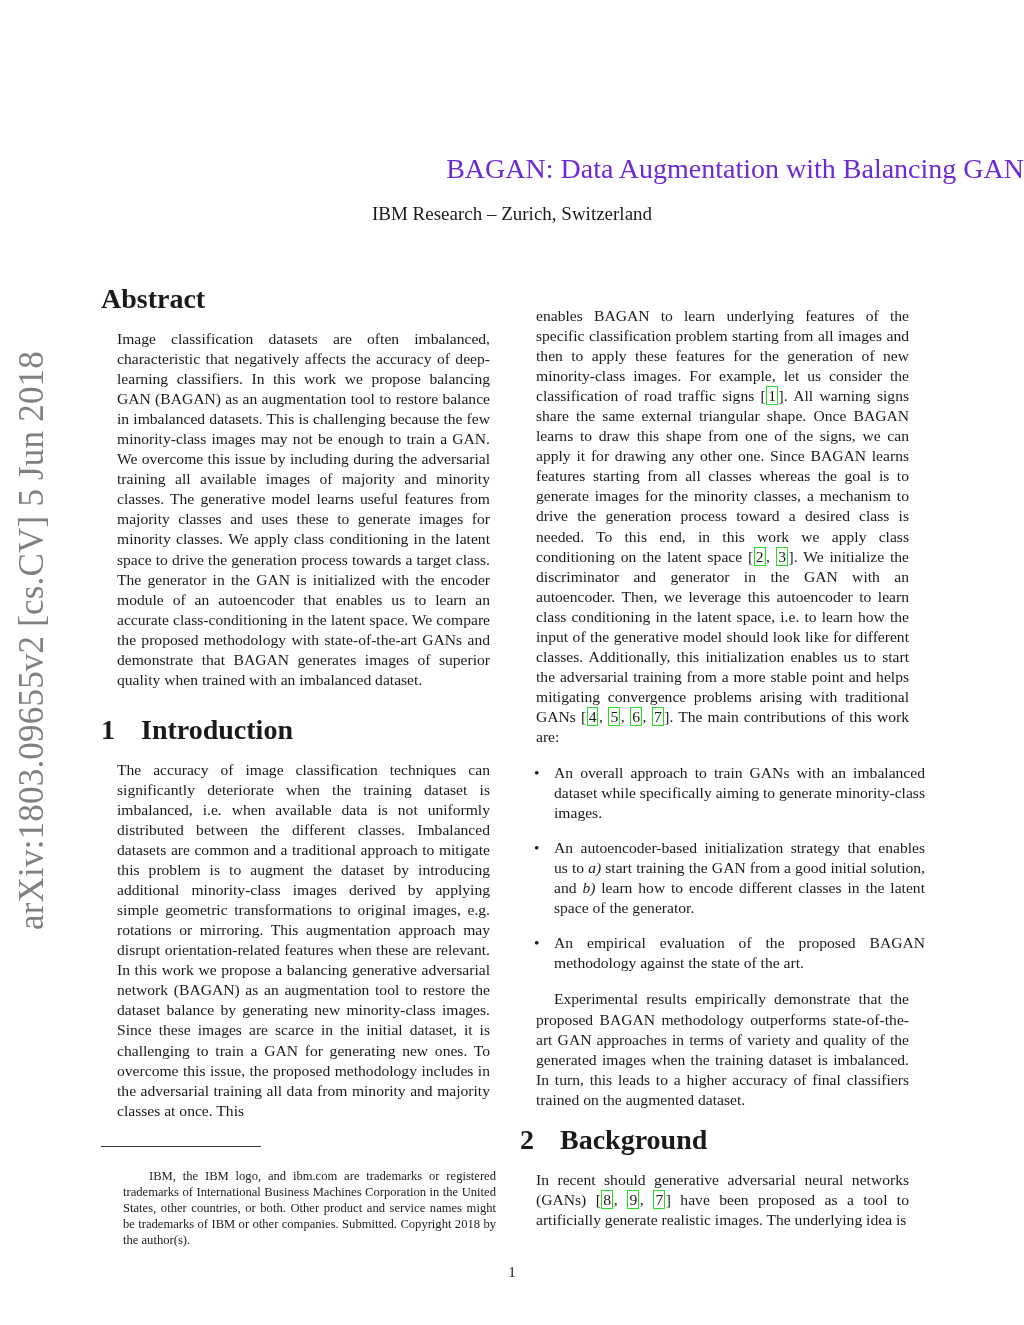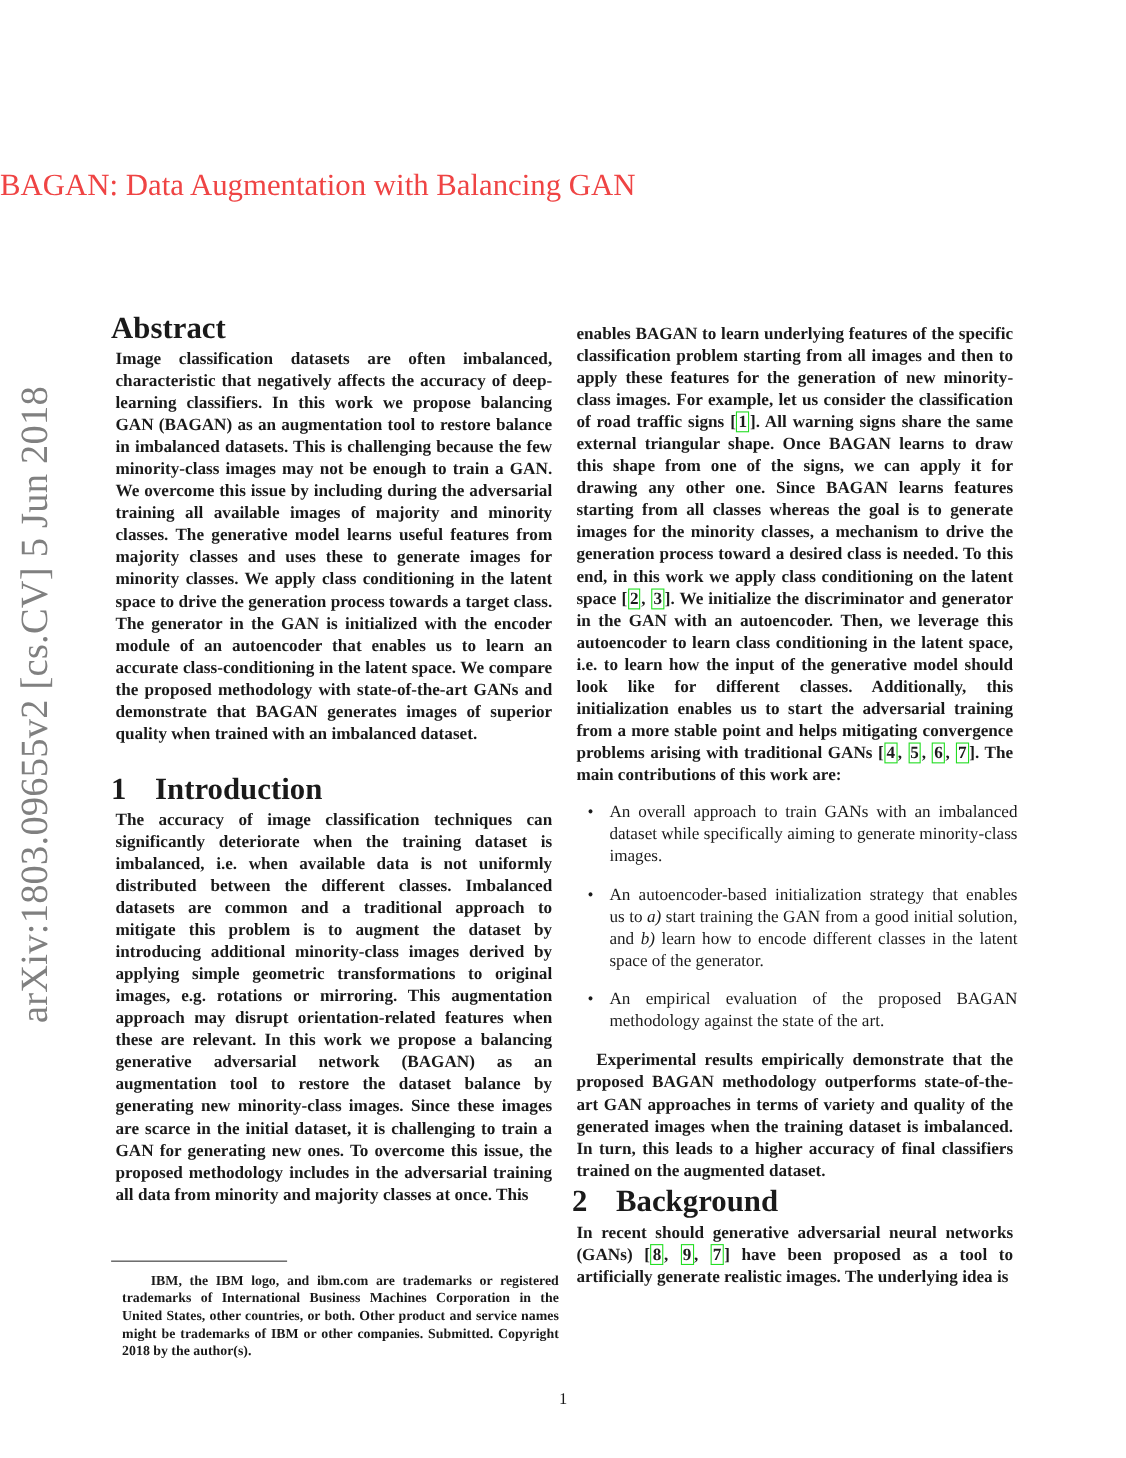--- a/index.html
+++ b/index.html
@@ -5,35 +5,35 @@
   html, body { margin: 0; padding: 0; background: #ffffff; }
   body { width: 1024px; height: 1325px; position: relative; overflow: hidden;
          font-family: "DejaVu Serif", "Liberation Serif", serif; color: #1a1a1a; }
   .page { position: absolute; left: 0; top: 0; width: 1024px; height: 1325px; }
 
   .side-stamp { position: absolute; left: 12px; top: 930px; width: 570px; height: 60px;
     transform-origin: 0 0; transform: rotate(-90deg);
     font-family: "Liberation Serif", serif; font-size: 35px; color: #808080;
     white-space: nowrap; letter-spacing: 0.2px; }
 
-  .title { position: absolute; left: 0; right: 0; top: 141px; text-align: left;
-    font-family: "Liberation Serif", serif; font-size: 28px; font-weight: normal; color: #ef4444; margin-top: 12px; }
+  .title { position: absolute; left: 0; right: 0; top: 141px; text-align: right;
+    font-family: "Liberation Serif", serif; font-size: 28px; font-weight: normal; color: #6d28d9; margin-top: 12px; }
   .authors { position: absolute; left: 0; right: 0; top: 202px; text-align: center;
     font-family: "Liberation Serif", serif; font-size: 19px; line-height: 24px; }
 
   .col { position: absolute; width: 405px; font-family: "Liberation Serif", serif;
     font-size: 15.6px; line-height: 20.05px; text-align: justify; hyphens: manual; }
   .col-left { left: 101px; top: 285px; }
   .col-right { left: 520px; top: 290px; }
 
   h2.sec { font-family: "Liberation Serif", serif; font-weight: bold; font-size: 28px;
     margin: 0; line-height: 28px; }
   h2.sec .num { display: inline-block; width: 40px; }
 
-  p { margin: 4px; font-weight: bold; }
+  p { margin: 16px; }
   .abstract-h { margin-bottom: 14px; }
   .abstract-body { margin-bottom: 26px; }
   .intro-h { margin-bottom: 14px; }
 
   .cite { border: 1.2px solid #22dd22; padding: 0 1px; margin: 0 0.5px; line-height: 14px; }
 
   ul.contrib { list-style: none; margin: 14px 0 0 0; padding: 0; }
   ul.contrib li { position: relative; padding-left: 34px; margin-bottom: 15px; }
   ul.contrib li .bullet { position: absolute; left: 14px; top: 0; }
   .indent { text-indent: 18px; }
@@ -51,20 +51,21 @@
 </head>
 <body>
 
 <div class="page">
 
   <div class="side-stamp">arXiv:1803.09655v2  [cs.CV]  5 Jun 2018</div>
 
   <h1 class="title">BAGAN: Data Augmentation with Balancing GAN</h1>
 
   <div class="authors">
+    <div>IBM Research – Zurich, Switzerland</div>
   </div>
 
   <div class="col col-left">
     <h2 class="sec abstract-h">Abstract</h2>
     <p class="abstract-body">Image classification datasets are often imbalanced, characteristic that negatively affects the accuracy of deep-learning classifiers. In this work we propose balancing GAN (BAGAN) as an augmentation tool to restore balance in imbalanced datasets. This is challenging because the few minority-class images may not be enough to train a GAN. We overcome this issue by including during the adversarial training all available images of majority and minority classes. The generative model learns useful features from majority classes and uses these to generate images for minority classes. We apply class conditioning in the latent space to drive the generation process towards a target class. The generator in the GAN is initialized with the encoder module of an autoencoder that enables us to learn an accurate class-conditioning in the latent space. We compare the proposed methodology with state-of-the-art GANs and demonstrate that BAGAN generates images of superior quality when trained with an imbalanced dataset.</p>
 
     <h2 class="sec intro-h"><span class="num">1</span><span>Introduction</span></h2>
     <p>The accuracy of image classification techniques can significantly deteriorate when the training dataset is imbalanced, i.e.  when available data is not uniformly distributed between the different classes. Imbalanced datasets are common and a traditional approach to mitigate this problem is to augment the dataset by introducing additional minority-class images derived by applying simple geometric transformations to original images, e.g. rotations or mirroring.  This augmentation approach may disrupt orientation-related features when these are relevant. In this work we propose a balancing generative adversarial network (BAGAN) as an augmentation tool to restore the dataset balance by generating new minority-class images. Since these images are scarce in the initial dataset, it is challenging to train a GAN for generating new ones. To overcome this issue, the proposed methodology includes in the adversarial training all data from minority and majority classes at once. This</p>
   </div>
 

